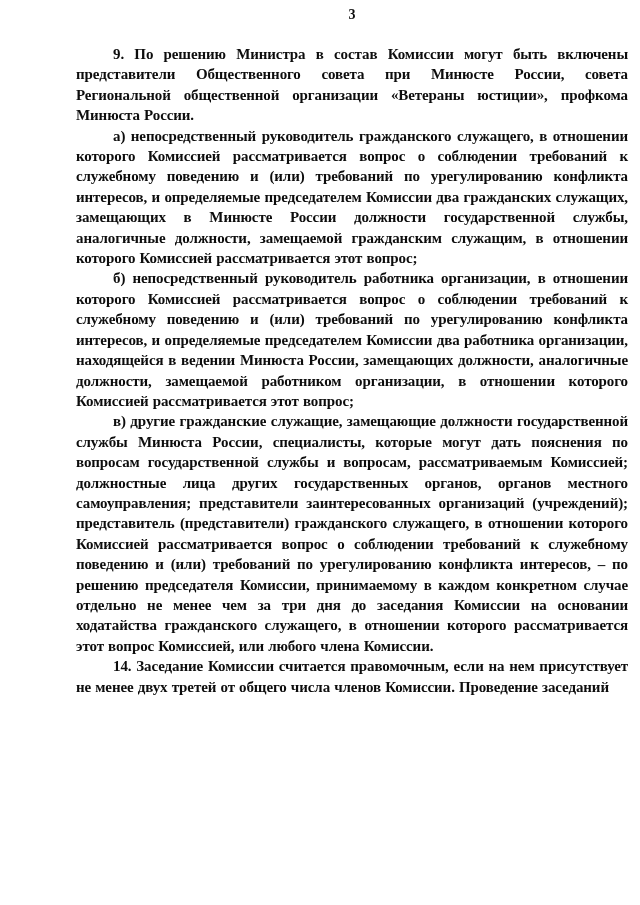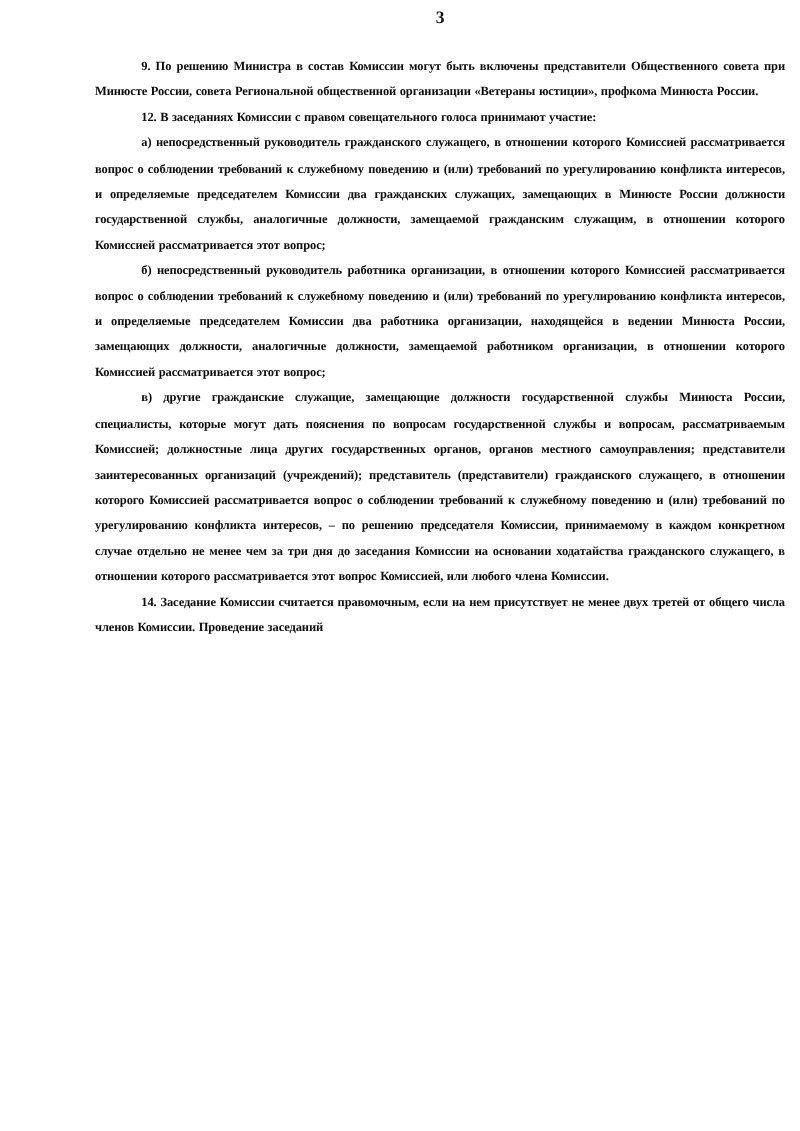--- a/index.html
+++ b/index.html
@@ -31,35 +31,34 @@
       position: absolute;
       top: 44px;
       left: 76px;
       width: 552px;
     }
     .para {
       margin: 0;
       padding: 0;
       text-indent: 37px;
       text-align: justify;
-      font-size: 10px;
+      font-size: 15px;
       line-height: 20.4px;
       font-weight: bold;
       letter-spacing: -0.1px;
       word-spacing: 0.5px;
       color: #0d0d0d;
     }
   </style>
 </head>
 <body>
 
 <div class="page">
   <div class="page-number">3</div>
 
   <div class="body-text">
     <p class="para">9. По решению Министра в состав Комиссии могут быть включены представители Общественного совета при Минюсте России, совета Региональной общественной организации «Ветераны юстиции», профкома Минюста России.</p>
-    <p class="para">12. В заседаниях Комиссии с правом совещательного голоса принимают участие:</p>
     <p class="para">а) непосредственный руководитель гражданского служащего, в отношении которого Комиссией рассматривается вопрос о соблюдении требований к служебному поведению и (или) требований по урегулированию конфликта интересов, и определяемые председателем Комиссии два гражданских служащих, замещающих в Минюсте России должности государственной службы, аналогичные должности, замещаемой гражданским служащим, в отношении которого Комиссией рассматривается этот вопрос;</p>
     <p class="para">б) непосредственный руководитель работника организации, в отношении которого Комиссией рассматривается вопрос о соблюдении требований к служебному поведению и (или) требований по урегулированию конфликта интересов, и определяемые председателем Комиссии два работника организации, находящейся в ведении Минюста России, замещающих должности, аналогичные должности, замещаемой работником организации, в отношении которого Комиссией рассматривается этот вопрос;</p>
     <p class="para">в) другие гражданские служащие, замещающие должности государственной службы Минюста России, специалисты, которые могут дать пояснения по вопросам государственной службы и вопросам, рассматриваемым Комиссией; должностные лица других государственных органов, органов местного самоуправления; представители заинтересованных организаций (учреждений); представитель (представители) гражданского служащего, в отношении которого Комиссией рассматривается вопрос о соблюдении требований к служебному поведению и (или) требований по урегулированию конфликта интересов, – по решению председателя Комиссии, принимаемому в каждом конкретном случае отдельно не менее чем за три дня до заседания Комиссии на основании ходатайства гражданского служащего, в отношении которого рассматривается этот вопрос Комиссией, или любого члена Комиссии.</p>
     <p class="para">14. Заседание Комиссии считается правомочным, если на нем присутствует не менее двух третей от общего числа членов Комиссии. Проведение заседаний</p>
   </div>
 </div>
 
 </body></html>

